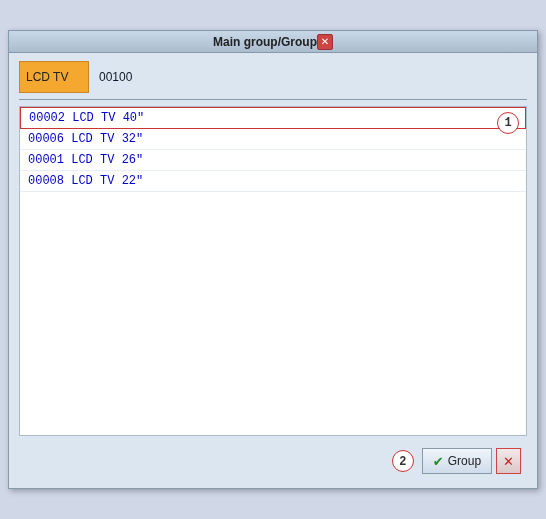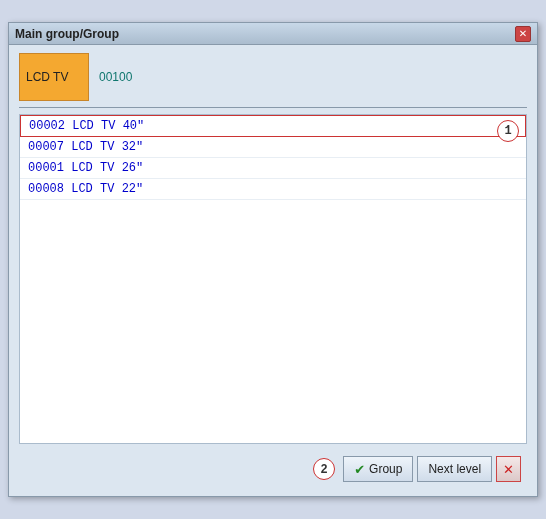--- a/index.html
+++ b/index.html
@@ -17,21 +17,21 @@
       width: 530px;
       background: #dce6f0;
       border: 1px solid #8899aa;
       box-shadow: 2px 2px 6px rgba(0,0,0,0.3);
     }
     .title-bar {
       background: linear-gradient(to bottom, #c8d8e8, #aabcce);
       padding: 3px 6px;
       display: flex;
       align-items: center;
-      justify-content: space-between;
+      justify-content: center;
       border-bottom: 1px solid #8899aa;
       height: 22px;
     }
     .title-bar-text {
       font-size: 12px;
       font-weight: bold;
       color: #222;
     }
     .title-bar-close {
       width: 16px;
@@ -51,28 +51,28 @@
     }
     .field-row {
       display: flex;
       align-items: center;
       margin-bottom: 3px;
       gap: 6px;
     }
     .field-label {
       background: #f4a830;
       color: #222;
-      padding: 16px 6px;
+      padding: 8px 6px;
       min-width: 70px;
       font-size: 12px;
       border: 1px solid #c8852a;
     }
     .field-value {
       font-size: 12px;
-      color: #0f766e;
+      color: #0f172a;
       padding: 2px 4px;
     }
     .separator {
       height: 1px;
       background: #8899aa;
       margin: 6px 0;
     }
     .list-area {
       background: white;
       border: 1px solid #aabbcc;
@@ -176,42 +176,39 @@
     </div>
     <div class="separator"></div>
     <div class="list-area">
       <div class="list-item selected">
         <span>00002</span>
         <span> </span>
         <span>LCD TV 40"</span>
         <div class="step-badge">1</div>
       </div>
       <div class="list-item">
-        <span>00007</span>
+        <span>00006</span>
         <span> </span>
         <span>LCD TV 32"</span>
       </div>
       <div class="list-item">
         <span>00001</span>
         <span> </span>
         <span>LCD TV 26"</span>
       </div>
       <div class="list-item">
         <span>00008</span>
         <span> </span>
         <span>LCD TV 22"</span>
       </div>
     </div>
     <div class="footer">
       <div class="footer-badge">2</div>
       <button class="btn btn-choose">
         <span class="check-icon">✔</span>
         <span>Group</span>
-      </button>
-      <button class="btn">
-        <span>Next level</span>
       </button>
       <button class="btn btn-cancel">
         <span class="x-icon">✕</span>
       </button>
     </div>
   </div>
 </div>
 
 </body></html>

